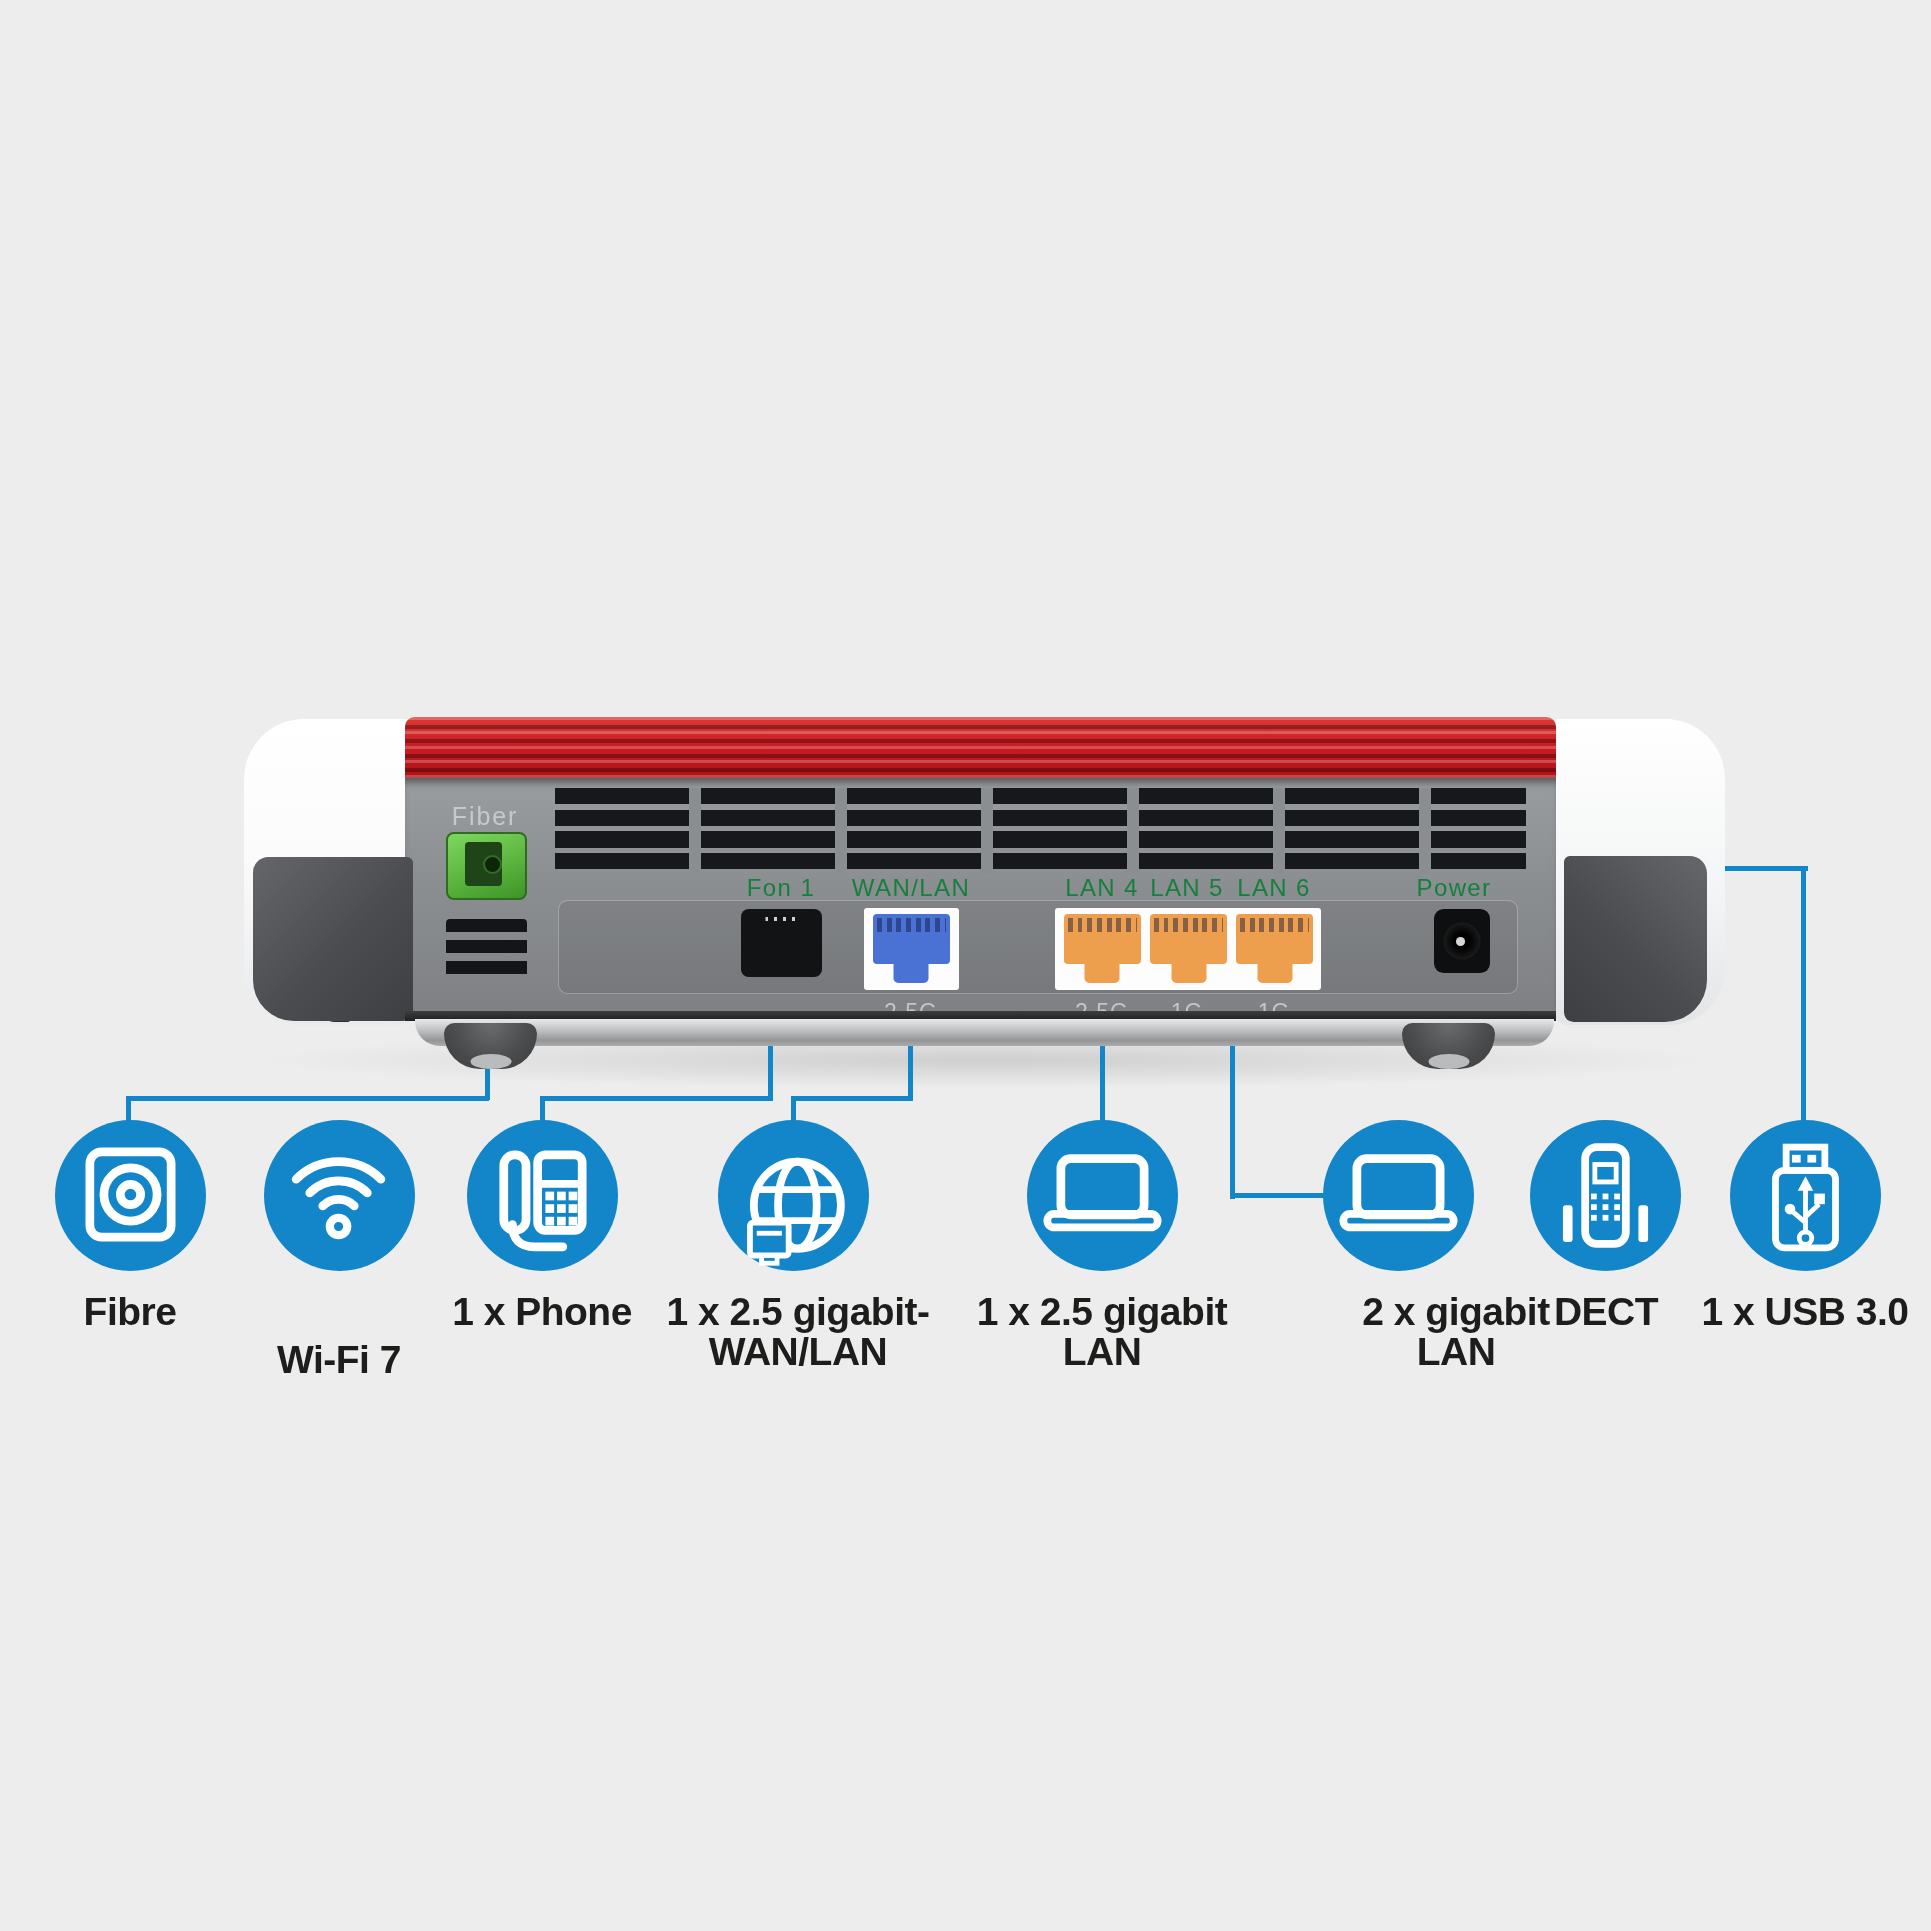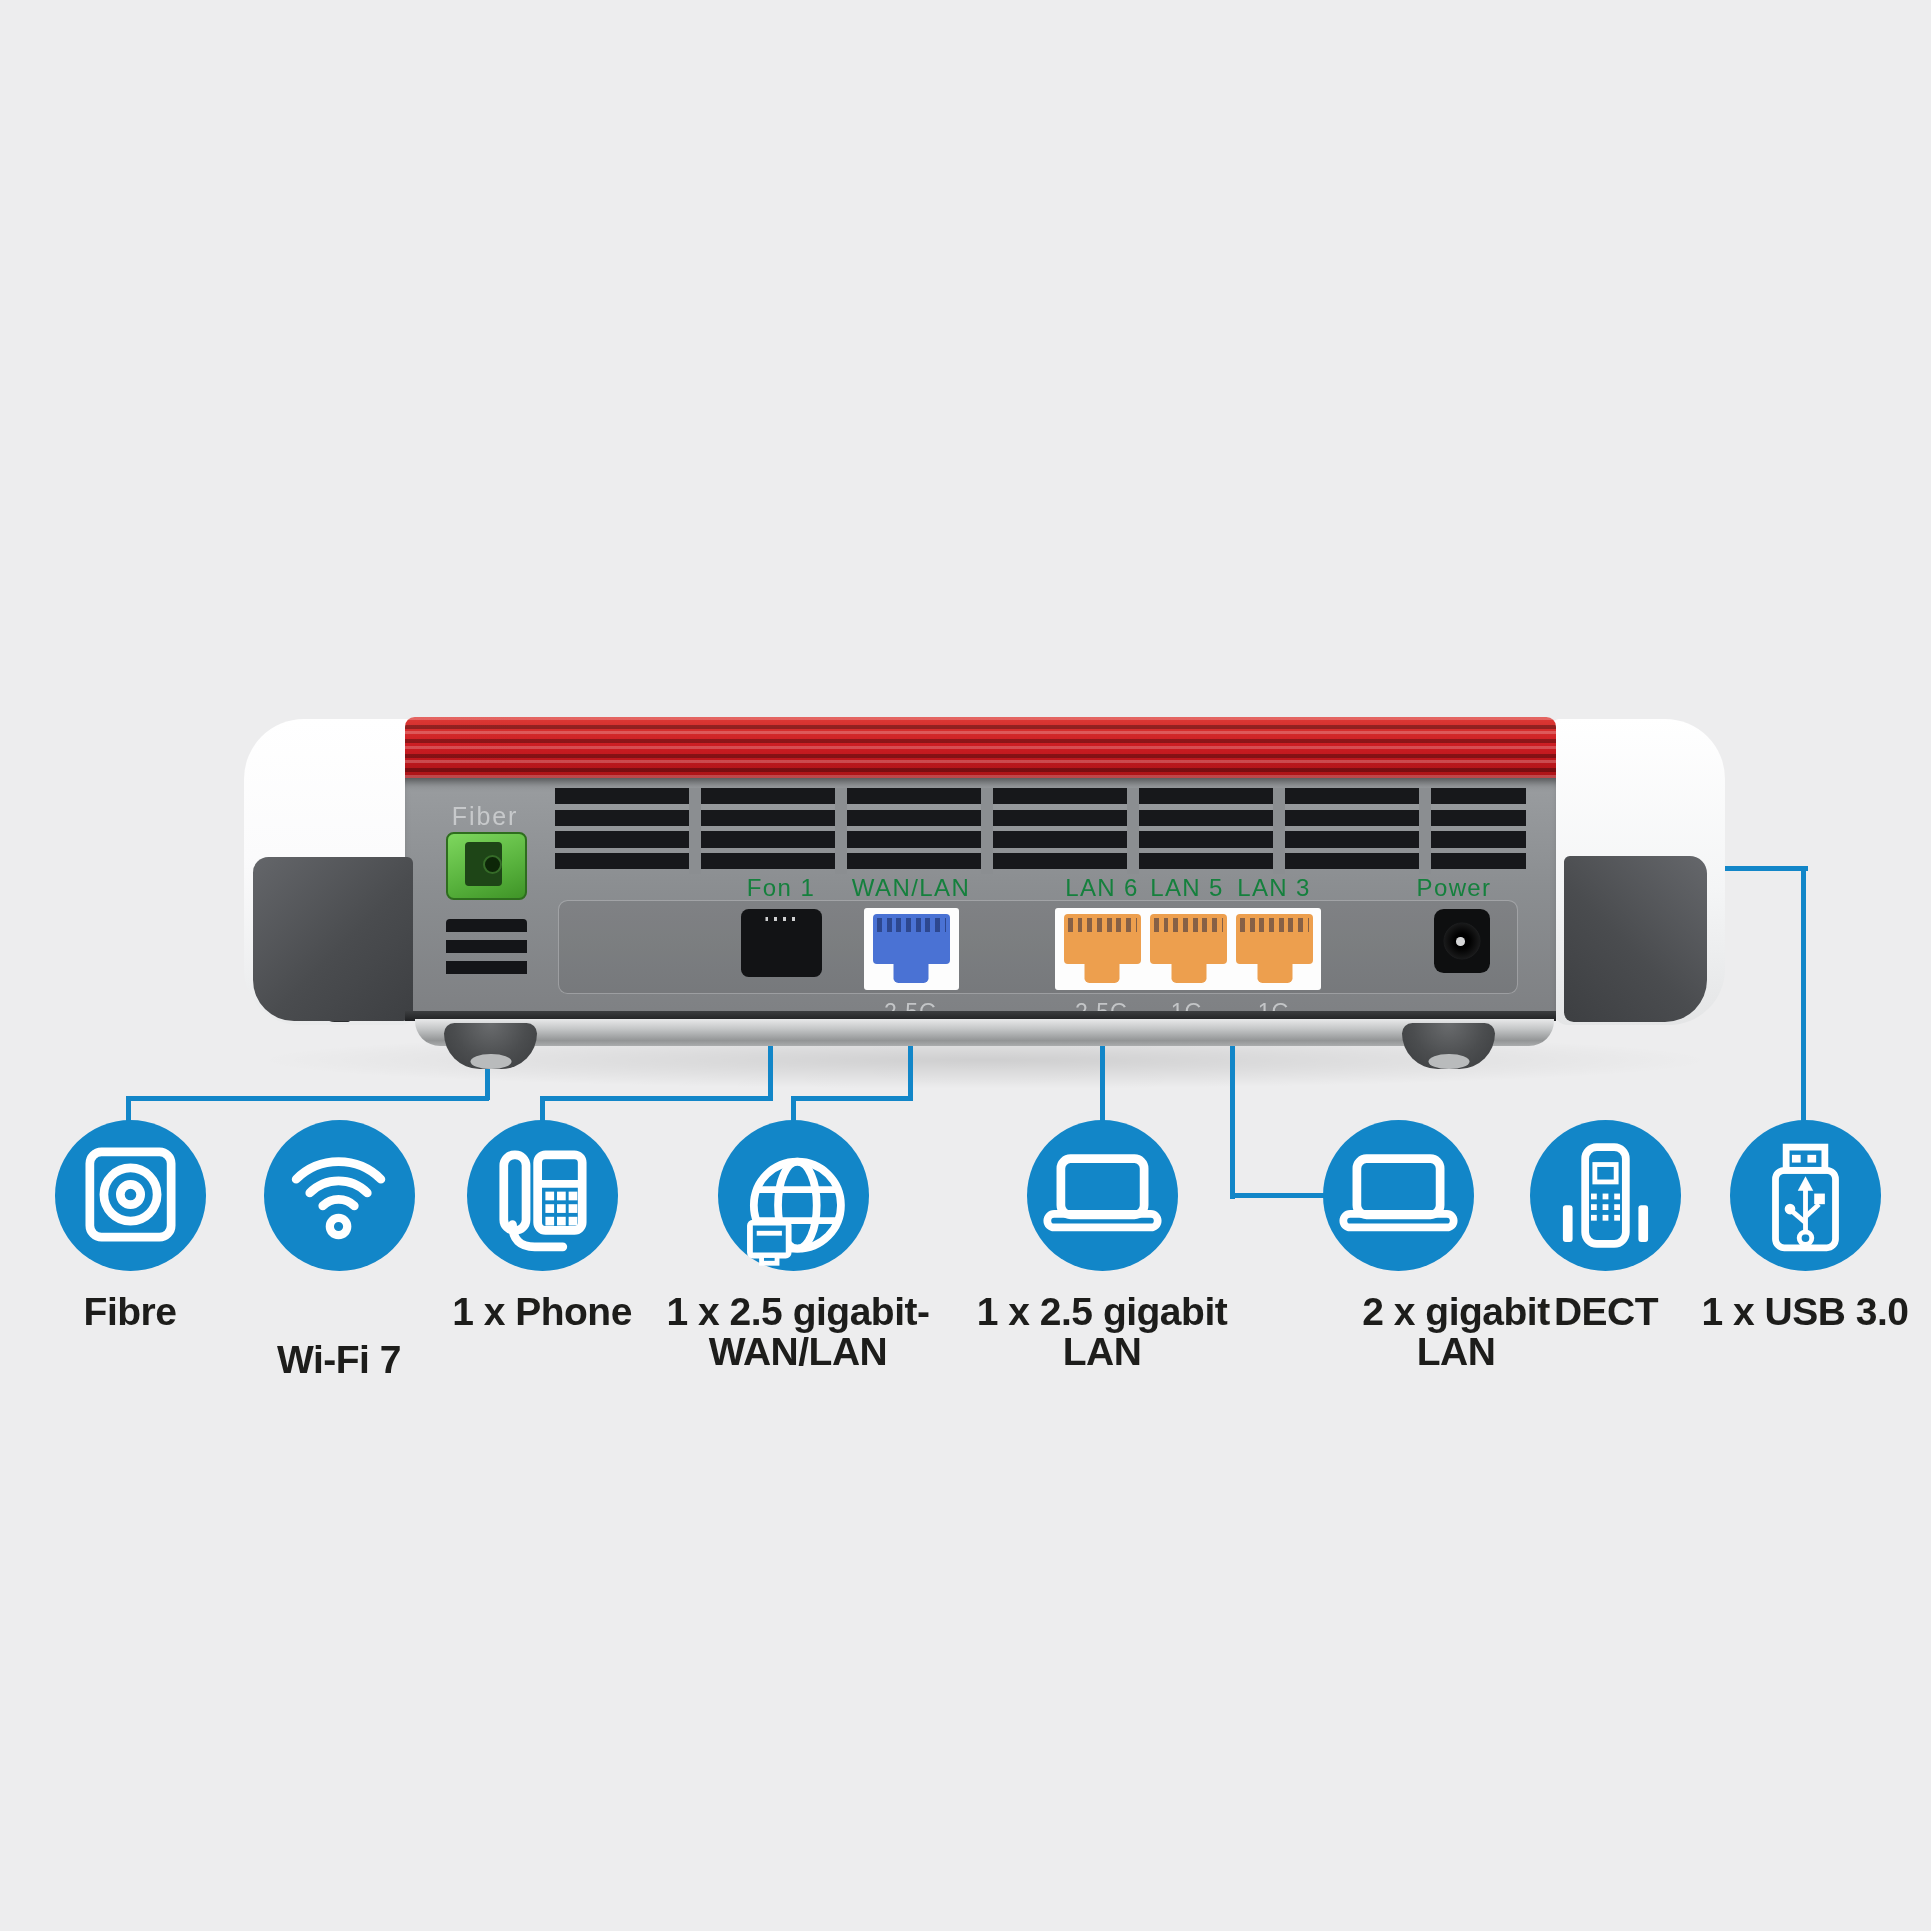--- a/index.html
+++ b/index.html
@@ -134,23 +134,23 @@
     <div class="vents"></div>
 
     <div class="fiber-label">Fiber</div>
     <div class="fiber-port"></div>
     <div class="small-vents"></div>
 
     <div class="recess"></div>
 
     <span class="plabel" style="left:537px;">Fon 1</span>
     <span class="plabel" style="left:667px;">WAN/LAN</span>
-    <span class="plabel" style="left:858px;">LAN 6</span>
+    <span class="plabel" style="left:858px;">LAN 4</span>
     <span class="plabel" style="left:943px;">LAN 5</span>
-    <span class="plabel" style="left:1030px;">LAN 3</span>
+    <span class="plabel" style="left:1030px;">LAN 6</span>
     <span class="plabel" style="left:1210px;">Power</span>
 
     <div class="fon-port"></div>
 
     <div class="bezel bezel-wan">
       <div class="rj45 blue" style="left:8.7px;"></div>
     </div>
     <div class="bezel bezel-lan">
       <div class="rj45 orange" style="left:8.7px;"></div>
       <div class="rj45 orange" style="left:95px;"></div>

